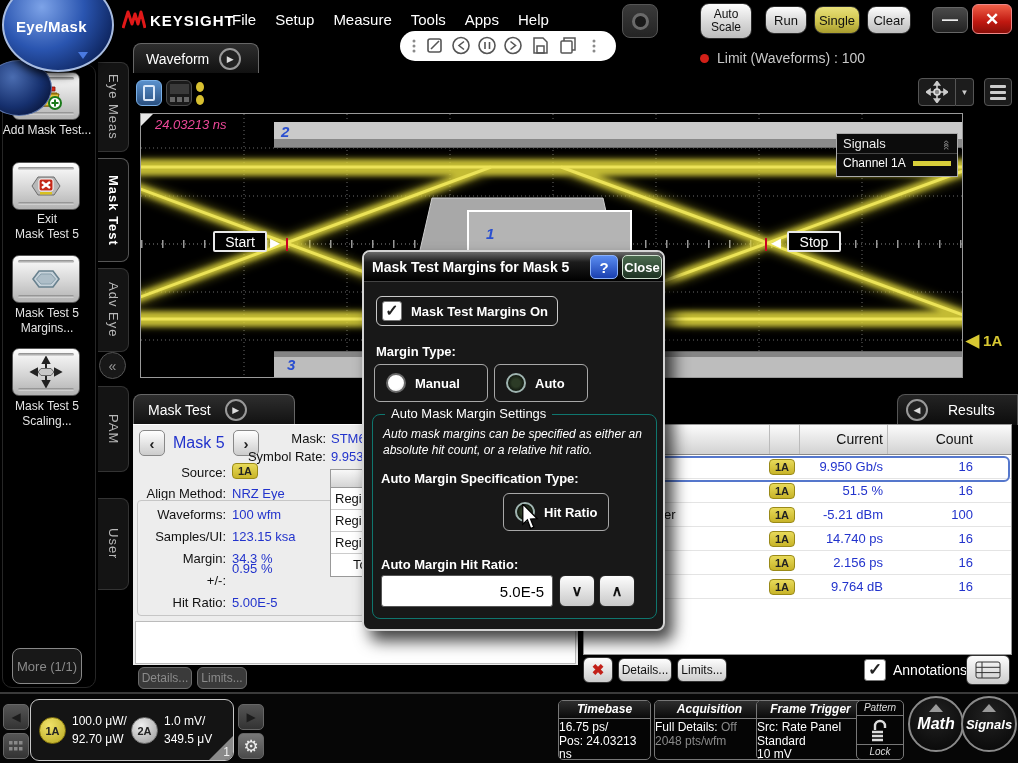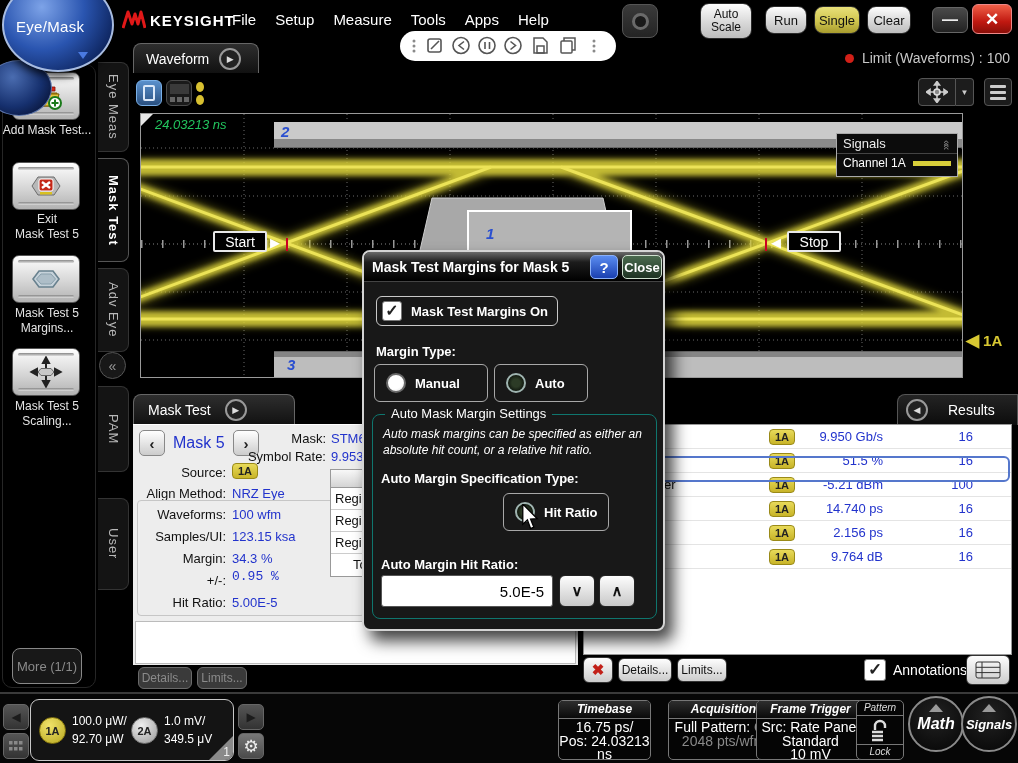--- a/index.html
+++ b/index.html
@@ -9,21 +9,21 @@
   .abs { position:absolute; }
 
   
   .topbar { left:0; top:0; width:1018px; height:42px; background:#000; z-index:30; }
   .logo-wrap { left:0; top:0; width:132px; height:122px; overflow:hidden; z-index:31; }
   .logo-ball { position:absolute; left:2px; top:-22px; width:112px; height:94px; border-radius:50%;
     background:radial-gradient(circle at 35% 30%, #7da3e8 0%, #2a55b0 45%, #0a1f55 85%);
     border:2px solid #a8bce0; box-shadow:0 4px 8px rgba(0,0,0,.8); }
   .logo-ball2 { position:absolute; left:-14px; top:60px; width:66px; height:56px; border-radius:50%;
     background:radial-gradient(circle at 40% 30%, #4a6cb0 0%, #16306e 55%, #060f2e 90%); border:1px solid #5a74ac; }
-  .logo-text { position:absolute; left:16px; top:18px; color:#fff; font-size:15px; font-weight:normal; letter-spacing:.3px; }
+  .logo-text { position:absolute; left:16px; top:18px; color:#fff; font-size:15px; font-weight:bold; letter-spacing:.3px; }
   .logo-tri { position:absolute; left:78px; top:52px; width:0; height:0; border-left:5px solid transparent; border-right:5px solid transparent; border-top:7px solid #4a7ae0; }
   .spark { left:122px; top:8px; z-index:32; }
   .brand { left:150px; top:12px; color:#fff; font-weight:bold; font-size:15px; letter-spacing:1px; z-index:32; }
   .menus { left:232px; top:11px; display:flex; gap:19px; z-index:32; }
   .menus span { color:#fff; font-size:15px; cursor:default; }
   .cam-btn { left:622px; top:4px; width:36px; height:34px; background:linear-gradient(#3a3a3a,#242424); border:1px solid #555; border-radius:8px; z-index:32; }
   .cam-lens { position:absolute; left:9px; top:8px; width:17px; height:17px; border-radius:50%; border:3px solid #6a6a6a; background:#1a1a1a; }
   .pillbtn { background:linear-gradient(#fdfdfd,#d8d8d8 55%,#bdbdbd); border:1px solid #2a2a2a; border-radius:9px;
     color:#111; font-size:13px; display:flex; align-items:center; justify-content:center; text-align:center; z-index:32; }
   .autoscale { left:700px; top:3px; width:52px; height:36px; font-size:12px; line-height:13px; }
@@ -32,41 +32,41 @@
   .clear { left:867px; top:6px; width:44px; height:28px; }
   .minbtn { left:932px; top:7px; width:36px; height:26px; background:linear-gradient(#4a4a4a,#222); border:1px solid #666; border-radius:6px; color:#eee; font-weight:bold; display:flex; align-items:center; justify-content:center; z-index:32; }
   .closebtn { left:972px; top:4px; width:40px; height:30px; background:linear-gradient(#f06048,#c01810 60%,#8a0e08); border:1px solid #e88; border-radius:6px; color:#fff; font-weight:bold; font-size:17px; display:flex; align-items:center; justify-content:center; z-index:32; }
 
   
   .tabrow { left:130px; top:42px; width:888px; height:31px; background:#000; z-index:5; }
   .wtab { position:absolute; left:3px; top:1px; width:126px; height:30px; background:linear-gradient(#2e2e2e,#111); border:1px solid #666; border-bottom:none; border-radius:8px 8px 0 0; display:flex; align-items:center; padding-left:12px; gap:10px; }
   .wtab .tlabel { color:#fff; font-size:14px; }
   .playcirc { width:22px; height:22px; border:2px solid #999; border-radius:50%; display:flex; align-items:center; justify-content:center; color:#ddd; font-size:9px; background:#222; }
   .pill { left:400px; top:31px; width:216px; height:30px; background:#fff; border-radius:15px; box-shadow:0 2px 6px rgba(0,0,0,.7); display:flex; align-items:center; justify-content:center; z-index:33; }
-  .limit { left:700px; top:50px; width:310px; text-align:right; color:#c8c8c8; font-size:14px; z-index:6; }
+  .limit { left:700px; top:50px; width:310px; text-align:left; color:#c8c8c8; font-size:14px; z-index:6; }
   .limit .dot { display:inline-block; width:9px; height:9px; border-radius:50%; background:#d22018; margin-right:8px; }
 
   
   .blue-disp { left:136px; top:80px; width:26px; height:26px; border-radius:6px; background:linear-gradient(#5a90cc,#2a5080); border:1px solid #7ab0e8; z-index:5; }
   .blue-disp .inner { position:absolute; left:6px; top:4px; width:12px; height:16px; border:2px solid #dce8f8; border-radius:2px; }
   .grid-disp { left:166px; top:80px; width:26px; height:26px; border-radius:6px; background:#1a1a1a; border:1px solid #4a4a4a; z-index:5; }
   .grid-disp i { position:absolute; width:5px; height:5px; background:#666; bottom:3px; }
   .grid-disp .a{left:3px;} .grid-disp .b{left:10px;} .grid-disp .c{left:17px;}
   .grid-disp .t { position:absolute; left:3px; top:3px; width:19px; height:10px; background:#3a3a3a; }
   .ydots { left:196px; top:82px; width:10px; height:24px; z-index:5; }
   .ydots i { display:block; width:8px; height:10px; border-radius:50%; background:#d8c030; margin-bottom:3px; }
   .pan-btn { left:918px; top:78px; width:38px; height:28px; background:#1c1c1c; border:1px solid #555; border-radius:4px 0 0 4px; display:flex; align-items:center; justify-content:center; z-index:5; }
   .pan-drop { left:956px; top:78px; width:18px; height:28px; background:#1c1c1c; border:1px solid #555; border-left:none; border-radius:0 4px 4px 0; color:#ccc; font-size:8px; display:flex; align-items:center; justify-content:center; z-index:5; }
   .hamb { left:984px; top:78px; width:28px; height:28px; background:#1c1c1c; border:1px solid #555; border-radius:4px; padding:6px 5px; z-index:5; }
   .hamb i { display:block; height:3px; background:#ccc; margin-bottom:3px; border-radius:1px; }
 
   
   .plot { left:140px; top:113px; width:823px; height:265px; background:#000; border:1px solid #9a9a9a; overflow:hidden; z-index:2; }
   .plot .corner { position:absolute; left:0; top:0; width:0; height:0; border-top:12px solid #e8e8e8; border-right:12px solid transparent; }
-  .tb-label { position:absolute; left:14px; top:3px; color:#22c55e; font-size:13px; font-style:italic; }
+  .tb-label { position:absolute; left:14px; top:3px; color:#ec4899; font-size:13px; font-style:italic; }
   .band { position:absolute; left:133px; width:690px; height:26px; }
   .band-top { top:8px; background:linear-gradient(#cacaca 0 68%, #8a8a8a 68% 100%); border-bottom:1px solid #666; }
   .band-bot { top:237px; background:linear-gradient(#858585 0 20%, #bdbdbd 20% 100%); border-top:1px solid #666; }
   .rlabel { color:#2a4fd0; font-weight:bold; font-style:italic; font-size:15px; position:absolute; top:1px; }
   .legend { position:absolute; left:695px; top:19px; width:122px; height:44px; background:#0c0c0c; border:1px solid #aaa; z-index:4; }
   .legend .r1 { display:flex; justify-content:space-between; align-items:center; padding:2px 6px; color:#eee; font-size:13px; border-bottom:1px solid #444; }
   .legend .r2 { display:flex; justify-content:space-between; align-items:center; padding:2px 6px; color:#fff; font-size:12px; }
   .legend .chev { color:#888; font-size:11px; transform:rotate(90deg); letter-spacing:-2px; }
   .legend .swatch { width:38px; height:5px; background:#d8cf3a; }
   .markerbox { position:absolute; height:21px; background:#000; border:2px solid #e8e8e8; border-radius:2px; color:#fff; font-size:14px; display:flex; align-items:center; justify-content:center; z-index:4; }
@@ -153,21 +153,21 @@
   .sq-btn { position:absolute; width:26px; height:26px; background:linear-gradient(#555,#333); border:1px solid #666; border-radius:5px; color:#1c1c1c; font-size:12px; display:flex; align-items:center; justify-content:center; }
   .chpanel { position:absolute; left:30px; top:5px; width:204px; height:62px; background:#141414; border:1px solid #c8c8c8; border-radius:9px; overflow:hidden; }
   .chcirc { position:absolute; top:17px; width:27px; height:27px; border-radius:50%; font-size:11px; font-weight:bold; color:#222; display:flex; align-items:center; justify-content:center; }
   .ch1 { left:8px; background:radial-gradient(circle at 38% 30%, #f0e26a, #b8a820); border:1px solid #8a7a10; }
   .ch2 { left:100px; background:radial-gradient(circle at 38% 30%, #efefef, #9a9a9a); border:1px solid #777; }
   .chtxt { position:absolute; top:12px; color:#fff; font-size:12px; line-height:18px; }
   .fold { position:absolute; right:0; bottom:0; width:0; height:0; border-left:24px solid transparent; border-bottom:24px solid #8a8a8a; }
   .foldnum { position:absolute; right:3px; bottom:1px; color:#f0f0f0; font-size:12px; }
   .statbox { position:absolute; top:6px; height:60px; background:#050505; border:1px solid #777; border-radius:5px; overflow:hidden; }
   .statbox .hd { height:18px; border-bottom:1px solid #777; background:linear-gradient(#2e2e2e,#0a0a0a); color:#fff; font-weight:bold; font-style:italic; font-size:12px; text-align:center; line-height:17px; }
-  .statbox .bd { color:#fff; font-size:14px; text-align:center; line-height:13.5px; padding-top:2px; }
+  .statbox .bd { color:#fff; font-size:12px; text-align:left; line-height:13.5px; padding-top:2px; }
   .gray { color:#8a8a8a; }
   .patbox { position:absolute; left:856px; top:6px; width:48px; height:60px; background:#050505; border:1px solid #777; border-radius:5px; }
   .patbox .pt { height:15px; border-bottom:1px solid #777; color:#ddd; font-size:10px; font-style:italic; text-align:center; line-height:14px; }
   .patbox .pb { position:absolute; bottom:0; left:0; right:0; height:15px; border-top:1px solid #777; color:#ddd; font-size:10px; font-style:italic; text-align:center; line-height:14px; }
   .roundbtn { position:absolute; top:2px; width:56px; height:56px; border:2px solid #8a8a8a; border-radius:50%; background:radial-gradient(circle at 50% 35%, #222, #050505); color:#fff; font-weight:bold; font-style:italic; font-size:16px; display:flex; align-items:center; justify-content:center; }
   .uptri { position:absolute; top:6px; left:50%; transform:translateX(-50%); width:0; height:0; border-left:7px solid transparent; border-right:7px solid transparent; border-bottom:8px solid #9a9a9a; }
 </style>
 </head>
 <body>
 
@@ -441,37 +441,43 @@
     <div class="mval" style="left:99px; top:61px;">NRZ Eye</div>
 
     <div class="fieldbox"></div>
     <div class="mlab" style="left:0; top:82px; width:93px;">Waveforms:</div>
     <div class="mval" style="left:99px; top:82px;">100 wfm</div>
     <div class="mlab" style="left:0; top:104px; width:93px;">Samples/UI:</div>
     <div class="mval" style="left:99px; top:104px;">123.15 ksa</div>
     <div class="mlab" style="left:0; top:126px; width:93px;">Margin:</div>
     <div class="mval" style="left:99px; top:126px;">34.3 %</div>
     <div class="mlab" style="left:0; top:148px; width:93px;">+/-:</div>
-    <div class="mval" style="left:99px; top:144px;font-family:Liberation Mono, monospace;">0.95 %</div>
+    <div class="mval" style="left:99px; top:136px;">0.95 %</div>
     <div class="mlab" style="left:0; top:170px; width:93px;">Hit Ratio:</div>
     <div class="mval" style="left:99px; top:170px;">5.00E-5</div>
 
     <div class="regtable">
       <div class="rhead"></div>
       <div class="rrow">Region 1</div>
       <div class="rrow">Region 2</div>
       <div class="rrow">Region 3</div>
       <div class="rrow last">Total</div>
     </div>
     <div class="whitestrip"></div>
   </div>
   <div class="abs disbtn" style="left:138px; top:667px; width:54px;">Details...</div>
   <div class="abs disbtn" style="left:197px; top:667px; width:50px;">Limits...</div>
 
   <div class="abs rstable">
+    <div class="rshead">
+      <div class="c-name"></div>
+        <div class="c-badge"></div>
+      <div class="c-cur">Current</div>
+      <div class="c-cnt">Count</div>
+    </div>
     <div class="rsrow">
       <div class="c-name"></div>
       <div class="c-badge"><span class="badge">1A</span></div>
       <div class="c-cur">9.950 Gb/s</div>
         <div class="c-cnt">16</div>
     </div>
     <div class="rsrow">
       <div class="c-name"></div>
       <div class="c-badge"><span class="badge">1A</span></div>
       <div class="c-cur">51.5 %</div>
@@ -590,24 +596,24 @@
         <span>⚙</span>
       </div>
 
     <div class="statbox" style="left:558px; width:93px;">
       <div class="hd">Timebase</div>
       <div class="bd">
         <div>16.75 ps/</div>
         <div>Pos: 24.03213 ns</div>
       </div>
     </div>
-    <div class="statbox" style="left:668px; width:111px;">
+    <div class="statbox" style="left:654px; width:111px;">
       <div class="hd">Acquisition</div>
       <div class="bd">
-        <div><span>Full Pattern:</span> <span class="gray">Off</span></div>
+        <div><span>Full Details:</span> <span class="gray">Off</span></div>
         <div class="gray">2048 pts/wfm</div>
       </div>
     </div>
     <div class="statbox" style="left:756px; width:109px;">
       <div class="hd">Frame Trigger</div>
       <div class="bd">
         <div>Src: Rate Panel</div>
         <div>Standard</div>
         <div>10 mV</div>
       </div>

